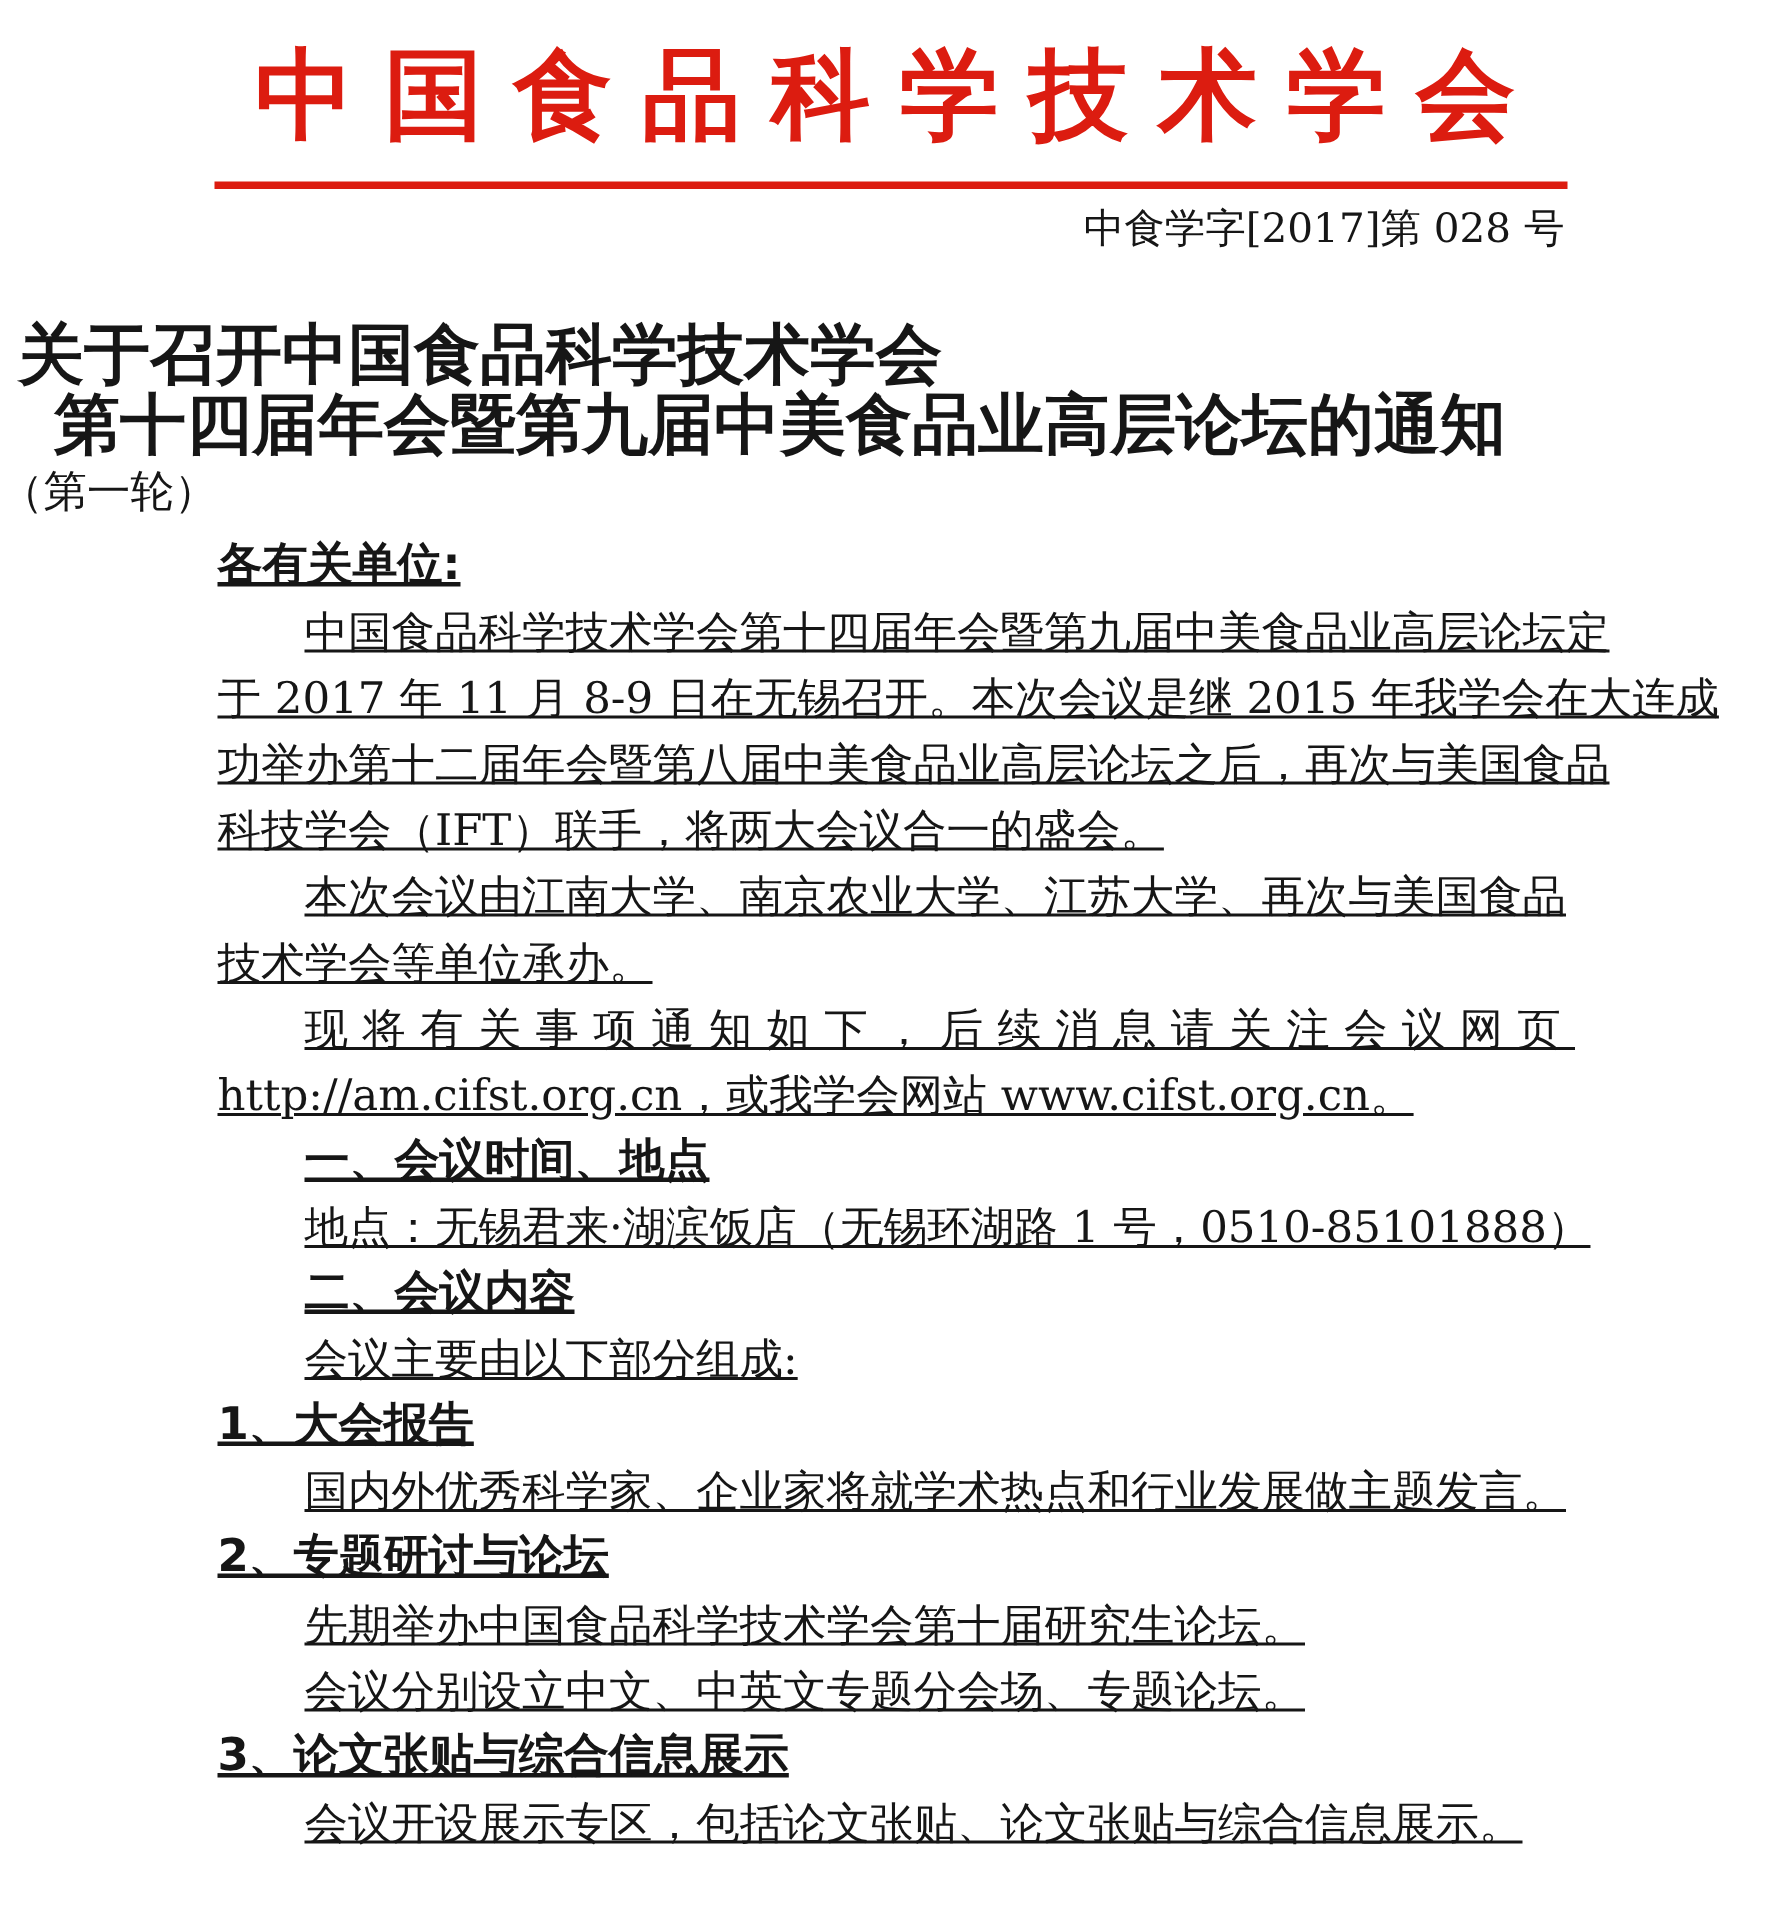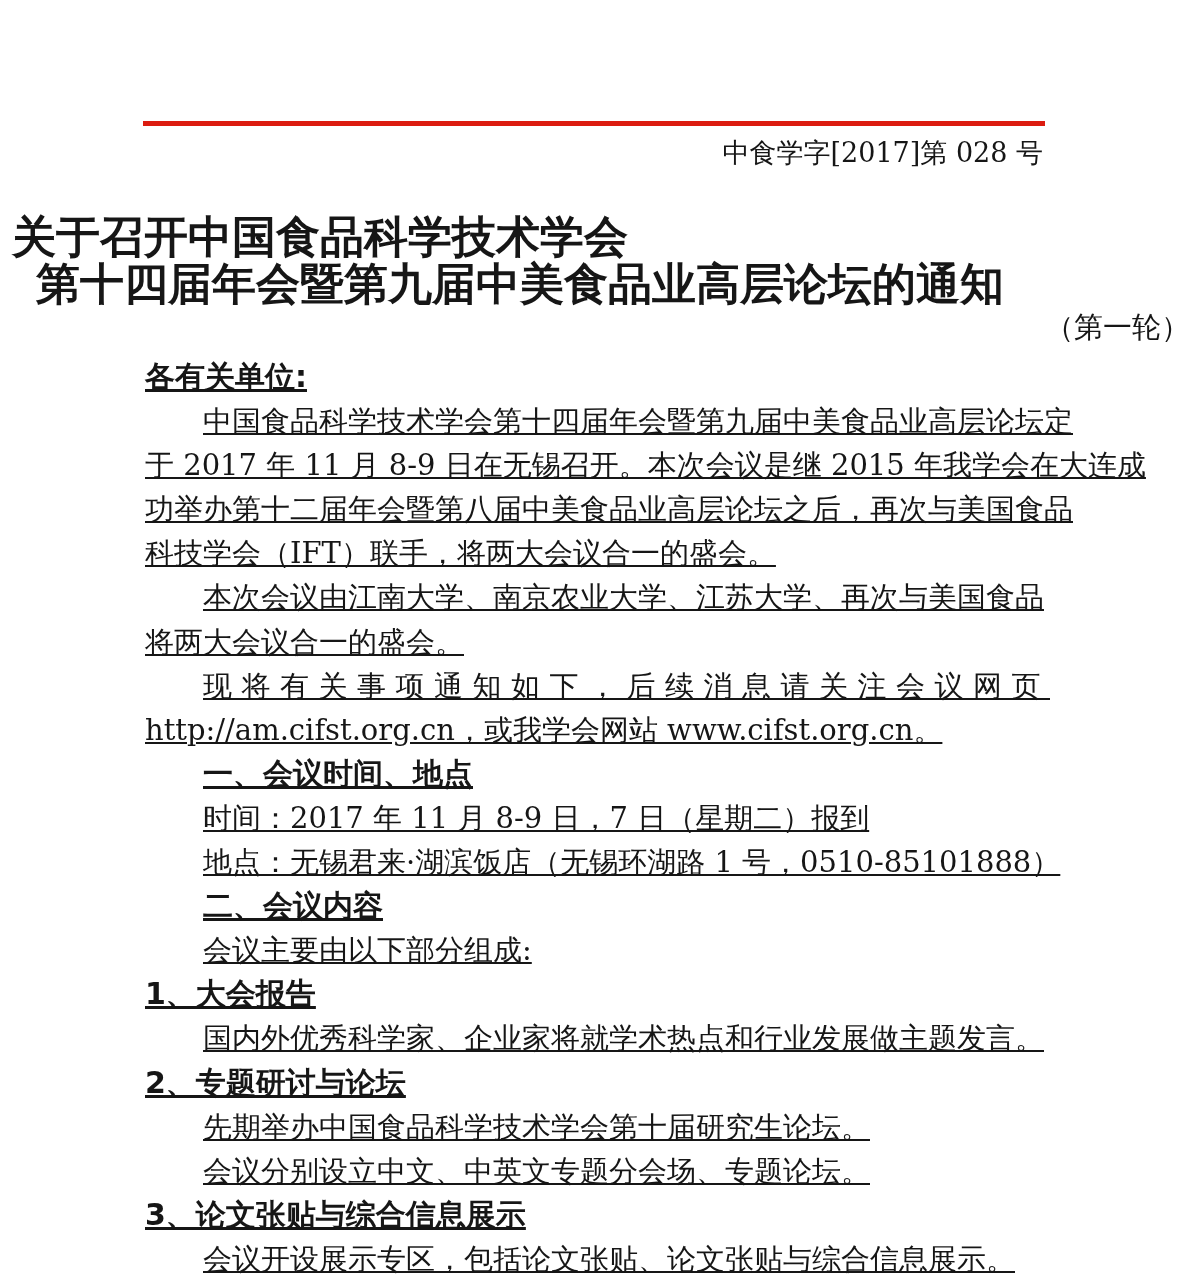--- a/index.html
+++ b/index.html
@@ -53,21 +53,21 @@
     font-weight:700;
     font-size:44px;
     line-height:46px;
     white-space:nowrap;
   }
   .title-line.t1{top:214px;}
   .title-line.t2{top:261px;margin-left:24px;}
   .round-line{
     position:absolute;
     top:307px; left:0; width:100%;
-    text-align:right;
+    text-align:left;
     font-size:29px;
     line-height:40px;
     font-family:"DejaVu Serif", serif;
   }
   
   .body{
     position:absolute;
     top:355px; left:145px;
     width:902px;
     text-decoration:underline;
@@ -85,43 +85,43 @@
     font-weight:700;
     font-size:30px;
   }
   .line.wide{letter-spacing:9.5px;}
 </style>
 </head>
 <body>
 
 <div class="page">
 
+  <div class="letterhead">中国食品科学技术学会</div>
 
   <div class="red-rule"></div>
 
   <div class="doc-number">中食学字[2017]第 028 号</div>
 
   <div class="title-line t1">关于召开中国食品科学技术学会</div>
 
   <div class="title-line t2">第十四届年会暨第九届中美食品业高层论坛的通知</div>
 
   <div class="round-line">（第一轮）</div>
 
   <div class="body" id="body-lines">
       <div class="line bold-sans">各有关单位:</div>
       <div class="line indent">中国食品科学技术学会第十四届年会暨第九届中美食品业高层论坛定</div>
       <div class="line">于 2017 年 11 月 8-9 日在无锡召开。本次会议是继 2015 年我学会在大连成</div>
       <div class="line">功举办第十二届年会暨第八届中美食品业高层论坛之后，再次与美国食品</div>
       <div class="line">科技学会（IFT）联手，将两大会议合一的盛会。</div>
       <div class="line indent">本次会议由江南大学、南京农业大学、江苏大学、再次与美国食品</div>
-      <div class="line">将两大会议合一的盛会。</div>
+      <div class="line">技术学会等单位承办。</div>
       <div class="line indent wide">现将有关事项通知如下，后续消息请关注会议网页</div>
       <div class="line">http://am.cifst.org.cn，或我学会网站 www.cifst.org.cn。</div>
       <div class="line indent bold-sans">一、会议时间、地点</div>
-      <div class="line indent">时间：2017 年 11 月 8-9 日，7 日（星期二）报到</div>
       <div class="line indent">地点：无锡君来·湖滨饭店（无锡环湖路 1 号，0510-85101888）</div>
       <div class="line indent bold-sans">二、会议内容</div>
       <div class="line indent">会议主要由以下部分组成:</div>
       <div class="line bold-sans">1、大会报告</div>
       <div class="line indent">国内外优秀科学家、企业家将就学术热点和行业发展做主题发言。</div>
       <div class="line bold-sans">2、专题研讨与论坛</div>
       <div class="line indent">先期举办中国食品科学技术学会第十届研究生论坛。</div>
       <div class="line indent">会议分别设立中文、中英文专题分会场、专题论坛。</div>
       <div class="line bold-sans">3、论文张贴与综合信息展示</div>
       <div class="line indent">会议开设展示专区，包括论文张贴、论文张贴与综合信息展示。</div>

